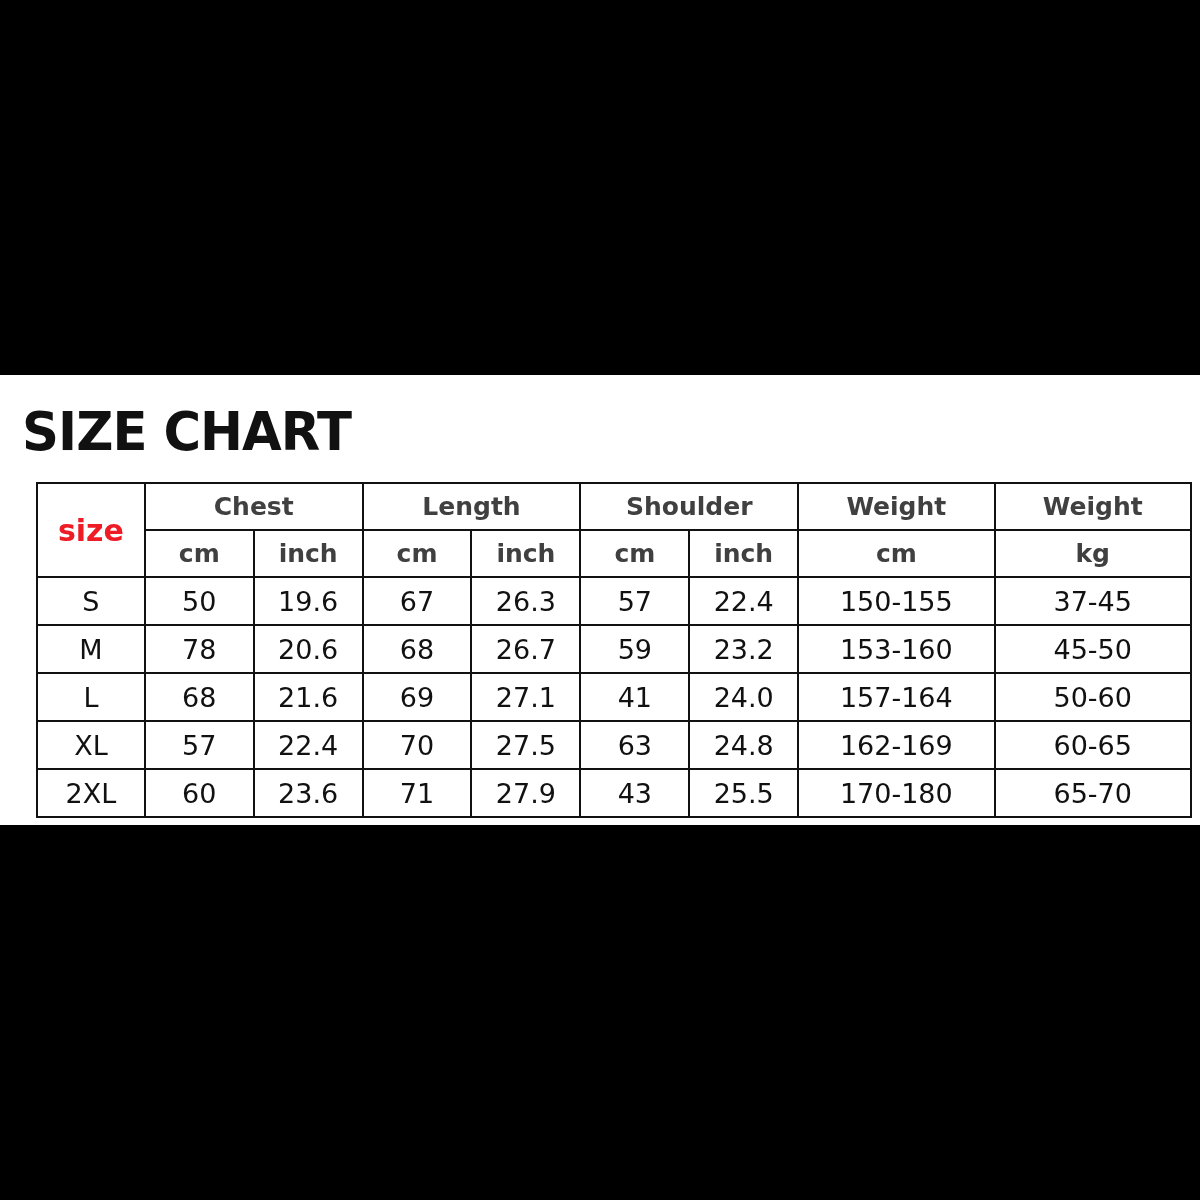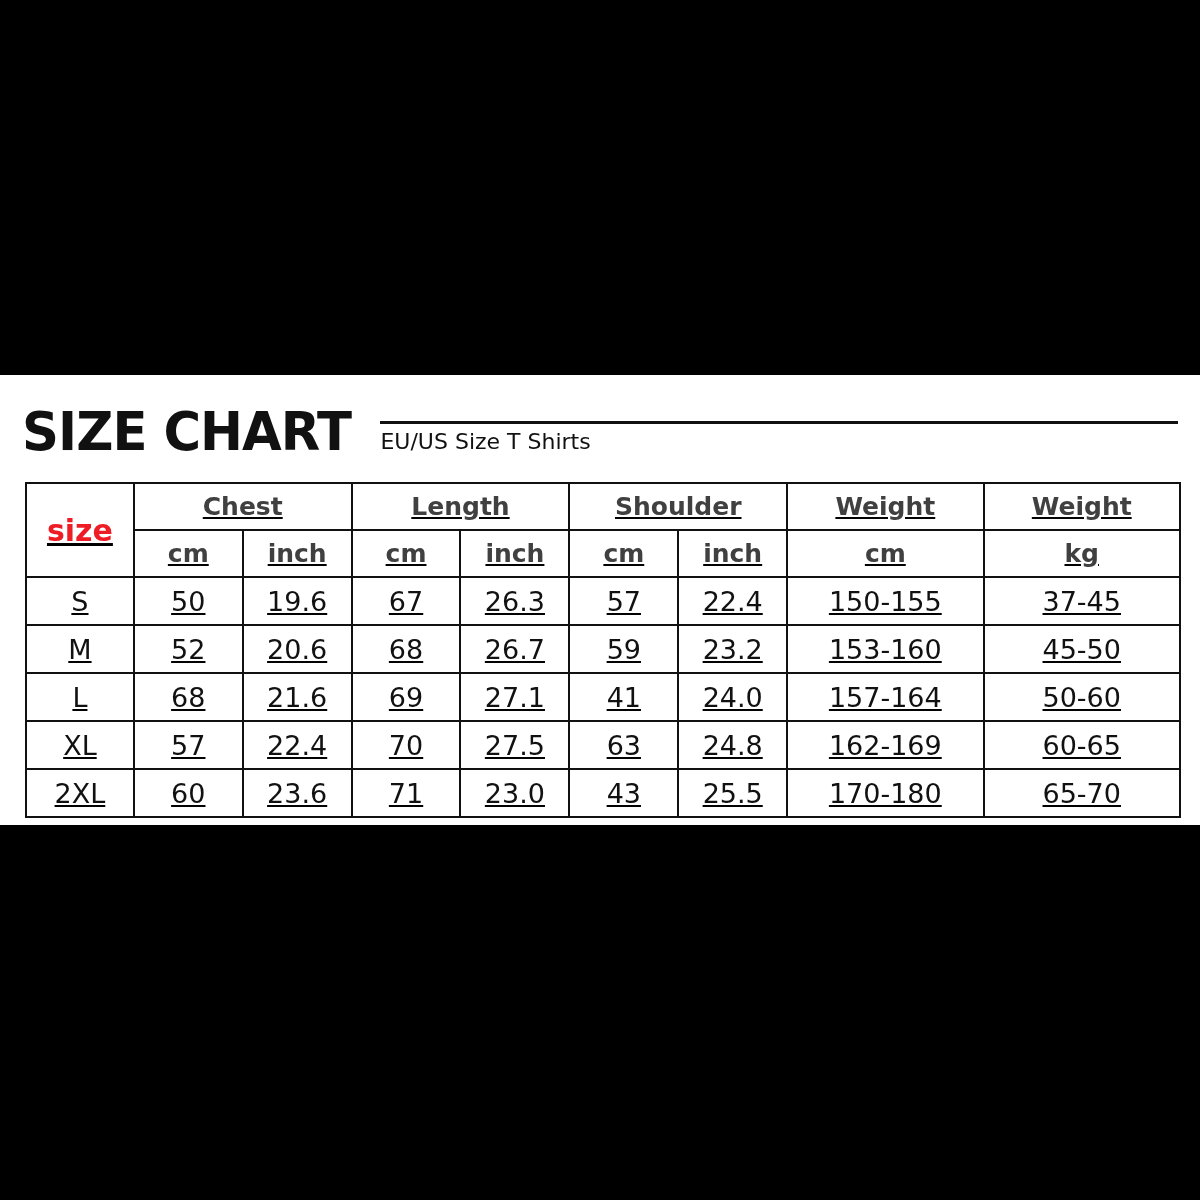--- a/index.html
+++ b/index.html
@@ -65,26 +65,25 @@
   .subtitle {
     position: absolute;
     left: 4px;
     top: 26px;
     font-size: 22px;
     color: #111111;
     white-space: nowrap;
   }
   table.size-table {
     position: absolute;
-    left: 25px;
+    left: 36px;
     top: 107px;
     width: 1156px;
     border-collapse: collapse;
     table-layout: fixed;
-    text-decoration: underline;
   }
   table.size-table td, table.size-table th {
     border: 2px solid #111111;
     text-align: center;
     vertical-align: middle;
     padding: 0;
   }
   .hdr-red {
     color: #404040;
     font-weight: bold;
@@ -112,24 +111,20 @@
   .col-hw   { width: 193px; }
 </style>
 </head>
 <body>
 
 <div id="stage">
   <div id="sheet">
 
     <div class="title-row">
       <div class="main-title">SIZE CHART</div>
-      <div class="subtitle-wrap">
-        <div class="rule"></div>
-        <div class="subtitle">EU/US Size T Shirts</div>
-      </div>
     </div>
 
     <table class="size-table">
       <colgroup>
         <col class="col-size">
           <col class="col-num">
           <col class="col-num">
         <col class="col-num">
           <col class="col-num">
           <col class="col-num">
@@ -164,21 +159,21 @@
           <td>19.6</td>
           <td>67</td>
           <td>26.3</td>
           <td>57</td>
           <td>22.4</td>
           <td>150-155</td>
           <td>37-45</td>
         </tr>
         <tr>
           <td>M</td>
-          <td>52</td>
+          <td>78</td>
           <td>20.6</td>
           <td>68</td>
           <td>26.7</td>
           <td>59</td>
           <td>23.2</td>
           <td>153-160</td>
           <td>45-50</td>
         </tr>
         <tr>
           <td>L</td>
@@ -200,21 +195,21 @@
           <td>63</td>
           <td>24.8</td>
           <td>162-169</td>
           <td>60-65</td>
         </tr>
         <tr>
           <td>2XL</td>
           <td>60</td>
           <td>23.6</td>
           <td>71</td>
-          <td>23.0</td>
+          <td>27.9</td>
           <td>43</td>
           <td>25.5</td>
           <td>170-180</td>
           <td>65-70</td>
         </tr>
       </tbody>
     </table>
 
   </div>
 </div>

